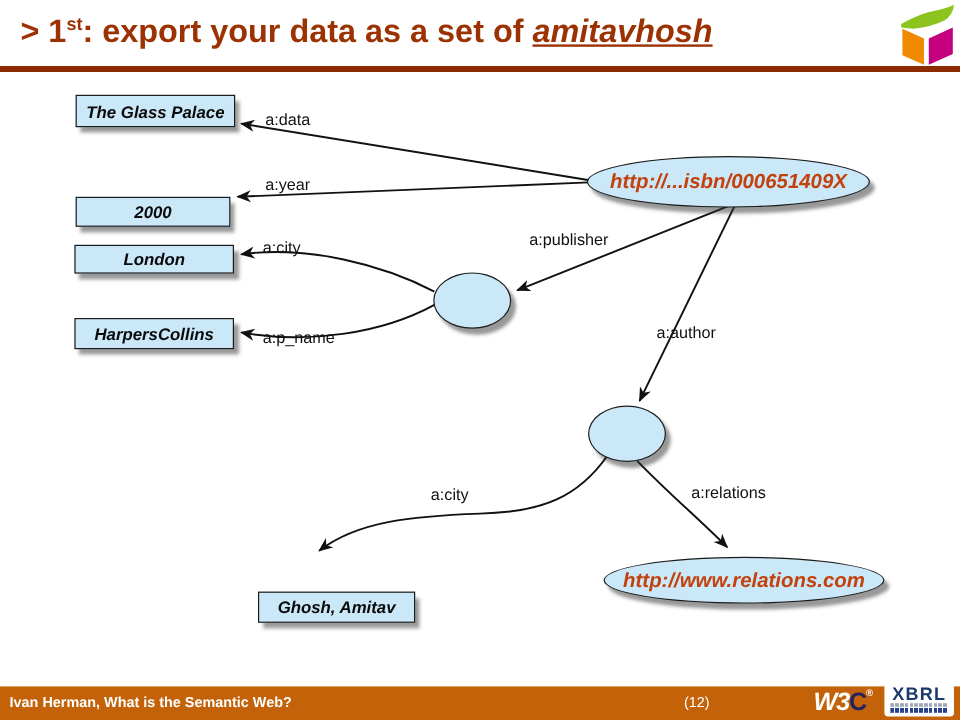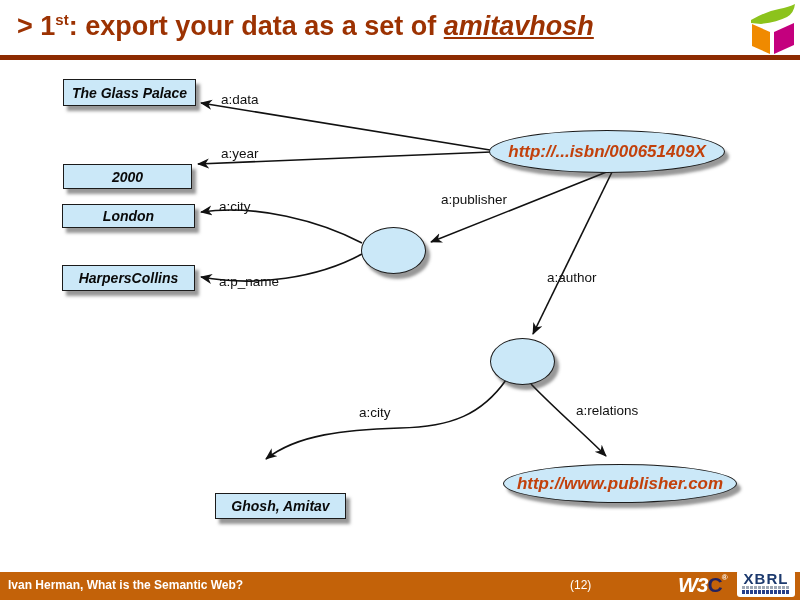--- a/index.html
+++ b/index.html
@@ -77,21 +77,21 @@
     <path d="M531,384 C556,410 582,432 606,456" stroke="#111111" stroke-width="1.6" fill="none" marker-end="url(#ah)"></path>
   </svg>
 
   <div class="lit" style="left:63px;top:79px;width:131px;height:25px;">The Glass Palace</div>
   <div class="lit" style="left:63px;top:164px;width:127px;height:23px;">2000</div>
   <div class="lit" style="left:62px;top:204px;width:131px;height:22px;">London</div>
   <div class="lit" style="left:62px;top:265px;width:131px;height:24px;">HarpersCollins</div>
   <div class="lit" style="left:215px;top:493px;width:129px;height:24px;">Ghosh, Amitav</div>
 
   <div class="uri" style="left:489px;top:130px;width:234px;height:41px;">http://...isbn/000651409X</div>
-  <div class="uri" style="left:503px;top:464px;width:232px;height:37px;">http://www.publisher.com</div>
+  <div class="uri" style="left:503px;top:464px;width:232px;height:37px;">http://www.relations.com</div>
 
   <div class="bnode" style="left:361px;top:227px;width:63px;height:45px;"></div>
   <div class="bnode" style="left:490px;top:338px;width:63px;height:45px;"></div>
 
   <span class="elabel" style="left:221px;top:92px;">a:data</span>
   <span class="elabel" style="left:221px;top:146px;">a:year</span>
   <span class="elabel" style="left:219px;top:199px;text-align:center;">a:city</span>
   <span class="elabel" style="left:219px;top:274px;">a:p_name</span>
   <span class="elabel" style="left:441px;top:192px;">a:publisher</span>
   <span class="elabel" style="left:547px;top:270px;text-align:center;">a:author</span>

